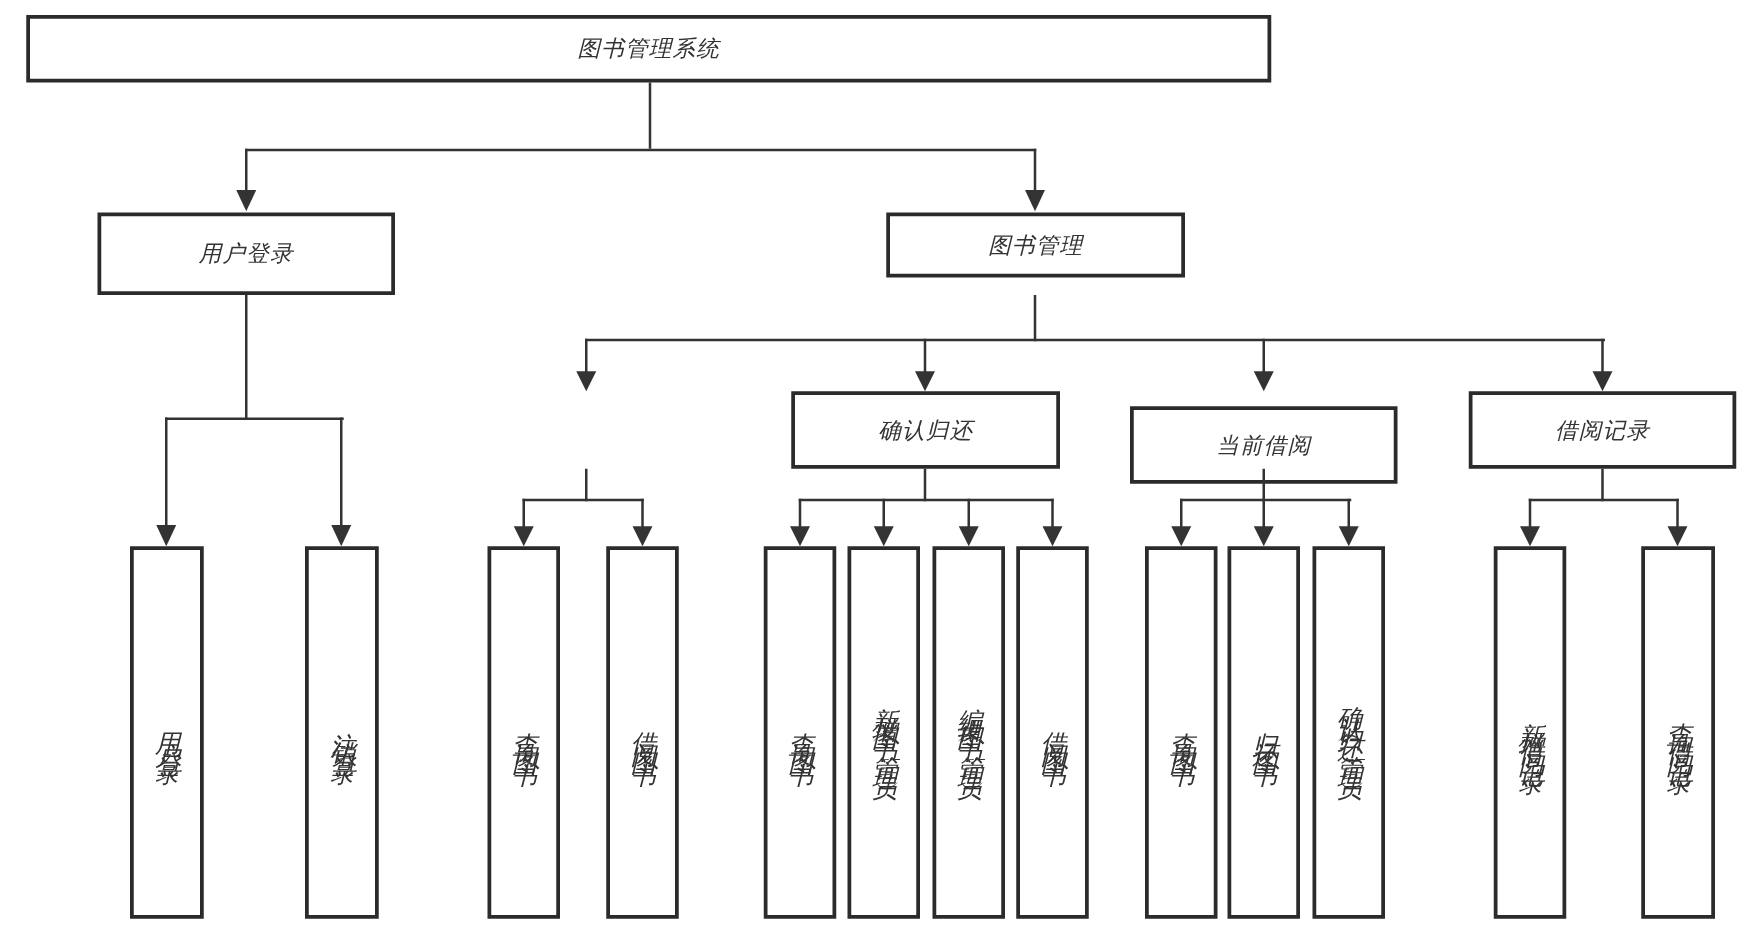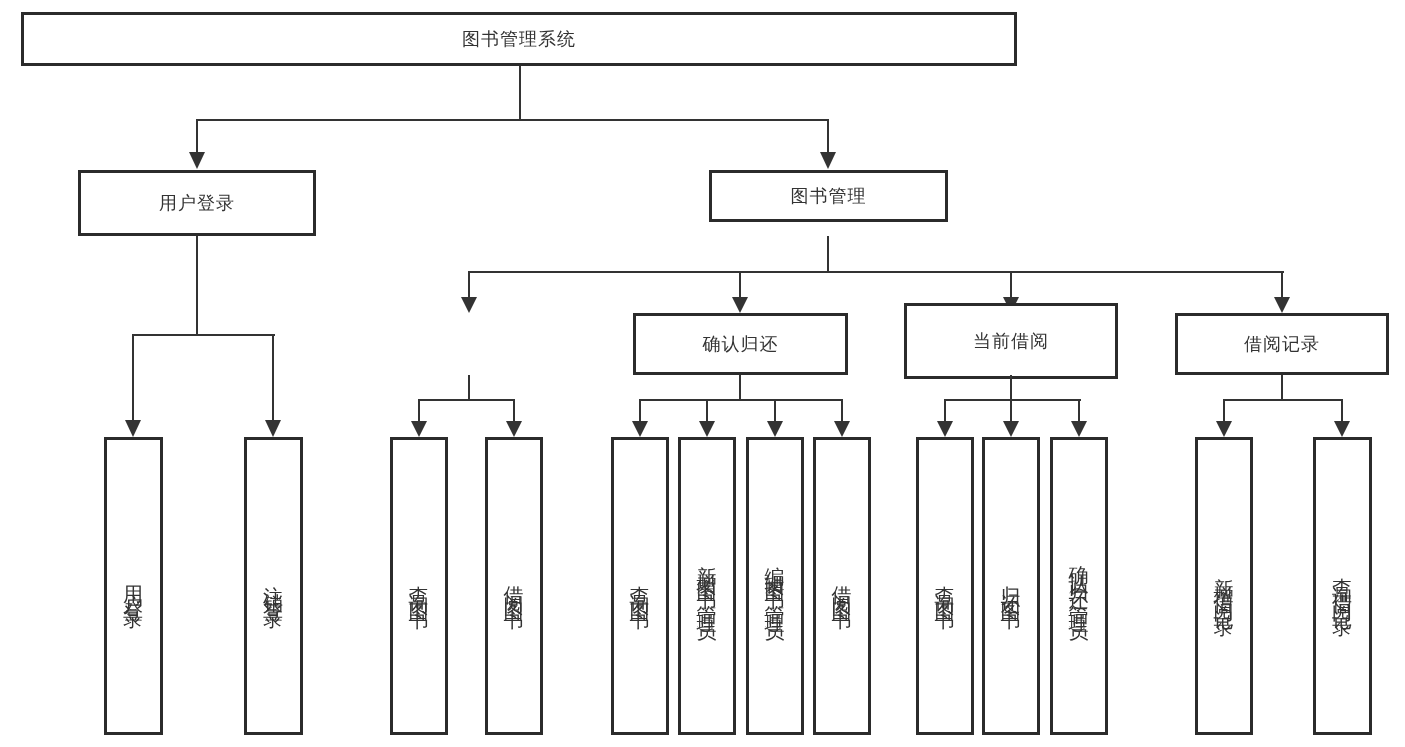--- a/index.html
+++ b/index.html
@@ -1,21 +1,21 @@
 <!DOCTYPE html>
 <html style="--line: #333333; --box_border: #2b2b2b; --box_bg: #ffffff; --text: #333333; --watermark: #c3c6cb;"><head>
 <meta charset="utf-8">
 <style>
   :root{
     --line:#333333; --box_border:#2b2b2b; --box_bg:#ffffff; --text:#333333; --watermark:#c3c6cb;
   }
   html,body{margin:0;padding:0;background:#ffffff;}
   .canvas{
     position:relative; width:1405px; height:747px; background:var(--box_bg);
-    font-family:"Liberation Sans", sans-serif; color:var(--text); overflow:hidden;
+    font-family:"Liberation Sans", sans-serif; color:var(--text); overflow:hidden;font-style:italic;
   }
   .box{
     position:absolute; box-sizing:border-box; background:var(--box_bg);
     border:3px solid var(--box_border); display:flex; align-items:center; justify-content:center;
   }
   .box.h span{font-size:18px; letter-spacing:1px; color:var(--text); white-space:nowrap;}
   .box.v span{
     writing-mode:vertical-rl; text-orientation:mixed; font-size:20px; letter-spacing:8px;
     color:var(--text); line-height:1;
   }
@@ -67,21 +67,21 @@
   <div class="lv" style="left:1010px;top:271px;height:27px"></div>
   <div class="lv" style="left:1281px;top:271px;height:27px"></div>
   <div class="ar s" style="left:461px;top:297px"></div>
   <div class="ar s" style="left:732px;top:297px"></div>
   <div class="ar s" style="left:1003px;top:297px"></div>
   <div class="ar s" style="left:1274px;top:297px"></div>
 
   <div class="box h" style="left:633px;top:313px;width:215px;height:62px">
     <span>确认归还</span>
   </div>
-  <div class="box h" style="left:904px;top:303px;width:214px;height:76px">
+  <div class="box h" style="left:904px;top:325px;width:214px;height:62px">
     <span>当前借阅</span>
   </div>
   <div class="box h" style="left:1175px;top:313px;width:214px;height:62px">
     <span>借阅记录</span>
   </div>
 
   <div class="lv" style="left:468px;top:375px;height:26px"></div>
   <div class="lh" style="left:418px;top:399px;width:97px"></div>
   <div class="lv" style="left:418px;top:399px;height:23px"></div>
   <div class="lv" style="left:513px;top:399px;height:23px"></div>

